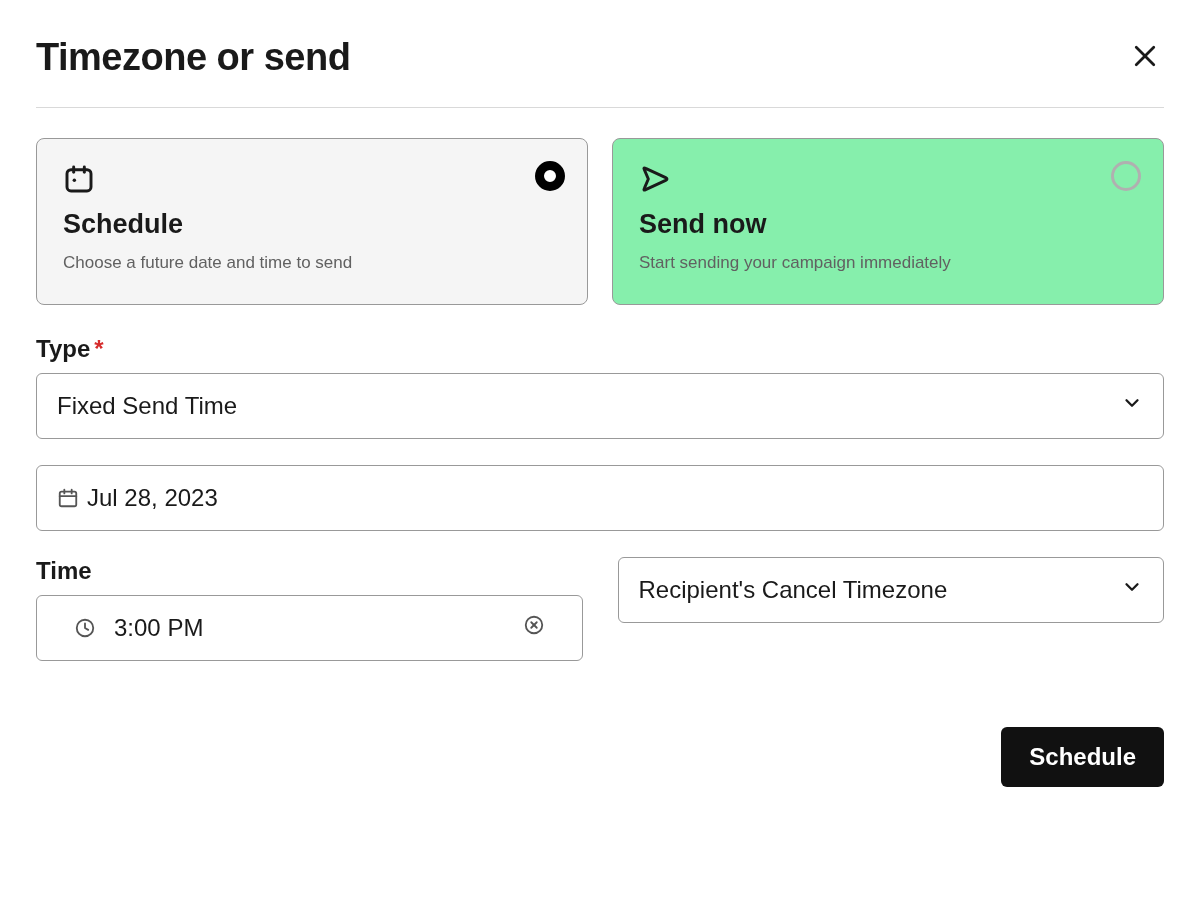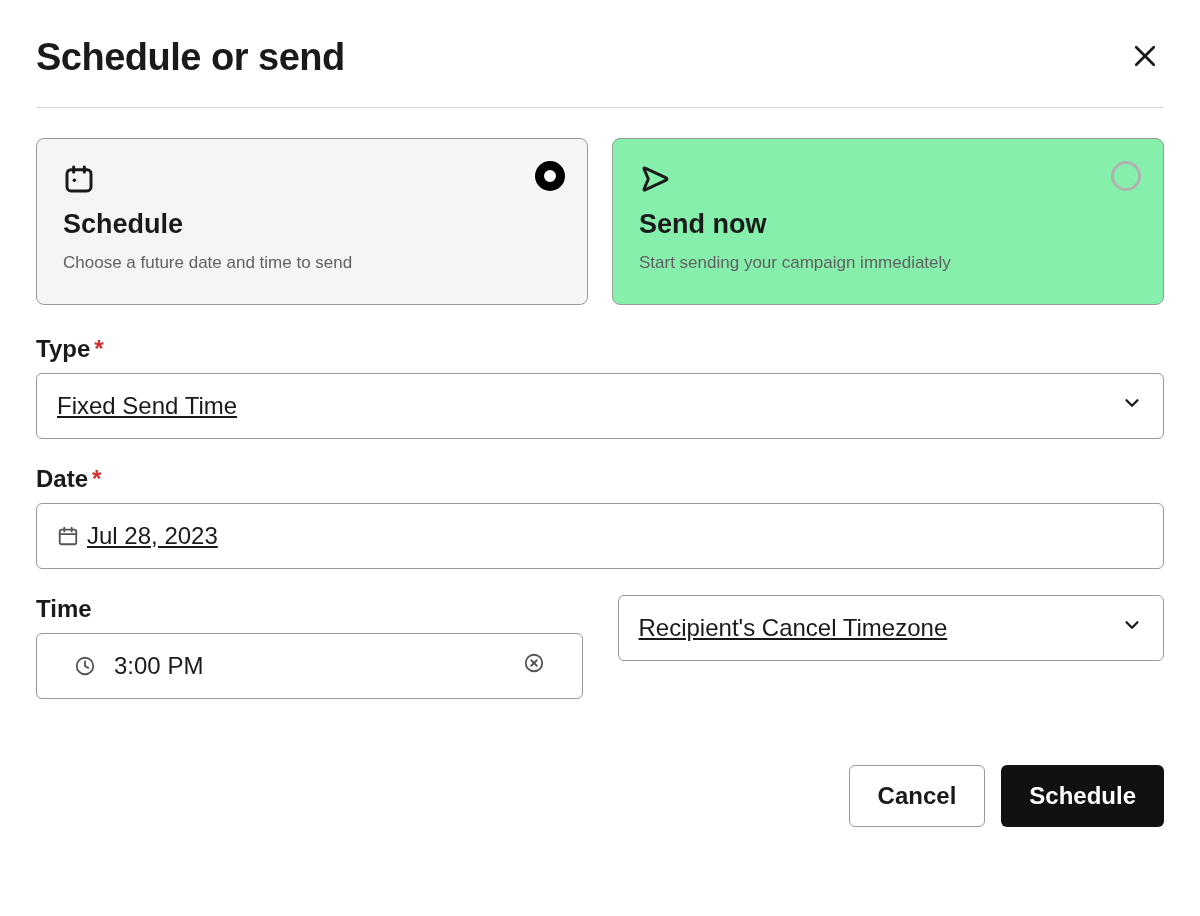--- a/index.html
+++ b/index.html
@@ -108,21 +108,20 @@
     }
     .form-control .left {
       display: flex;
       align-items: center;
       gap: 8px;
       text-align: right;
     }
     .form-control .value {
       font-size: 24px;
       color: #1a1a1a;
-      text-decoration: underline;
     }
     .two-col {
       display: flex;
       gap: 35px;
     }
     .two-col > div {
       flex: 1;
     }
     .time-input {
       width: 100%;
@@ -174,21 +173,21 @@
     }
     .clear-btn {
       display: inline-flex;
       cursor: pointer;
     }
   </style>
 </head>
 <body>
 
 <div class="header">
-  <h1>Schedule or send</h1>
+  <h1>Timezone or send</h1>
   <button class="close-btn">
     <span class="icon">
       <svg width="30" height="30" viewBox="0 0 24 24" fill="none" stroke="currentColor" stroke-width="2.2" stroke-linecap="round">
         <line x1="5" y1="5" x2="19" y2="19"></line>
         <line x1="19" y1="5" x2="5" y2="19"></line>
       </svg>
     </span>
   </button>
 </div>
 
@@ -231,23 +230,20 @@
     <span class="value">Fixed Send Time</span>
     <span class="chevron-down">
       <svg width="22" height="22" viewBox="0 0 24 24" fill="none" stroke="#1a1a1a" stroke-width="2.5" stroke-linecap="round" stroke-linejoin="round">
         <polyline points="6 9 12 15 18 9"></polyline>
       </svg>
     </span>
   </div>
 </div>
 
 <div class="form-group">
-  <label class="form-label">
-    <span>Date</span><span class="required">*</span>
-  </label>
   <div class="form-control">
     <div class="left">
       <span class="icon">
         <svg width="22" height="22" viewBox="0 0 24 24" fill="none" stroke="#555" stroke-width="2" stroke-linecap="round" stroke-linejoin="round">
           <rect x="3" y="5" width="18" height="16" rx="2"></rect>
           <line x1="8" y1="3" x2="8" y2="7"></line>
           <line x1="16" y1="3" x2="16" y2="7"></line>
           <line x1="3" y1="10" x2="21" y2="10"></line>
         </svg>
       </span>
@@ -287,15 +283,14 @@
       <span class="chevron-down">
         <svg width="22" height="22" viewBox="0 0 24 24" fill="none" stroke="#1a1a1a" stroke-width="2.5" stroke-linecap="round" stroke-linejoin="round">
           <polyline points="6 9 12 15 18 9"></polyline>
         </svg>
       </span>
     </div>
   </div>
 </div>
 
 <div class="footer">
-  <button class="btn btn-secondary">Cancel</button>
   <button class="btn btn-primary">Schedule</button>
 </div>
 
 </body></html>

